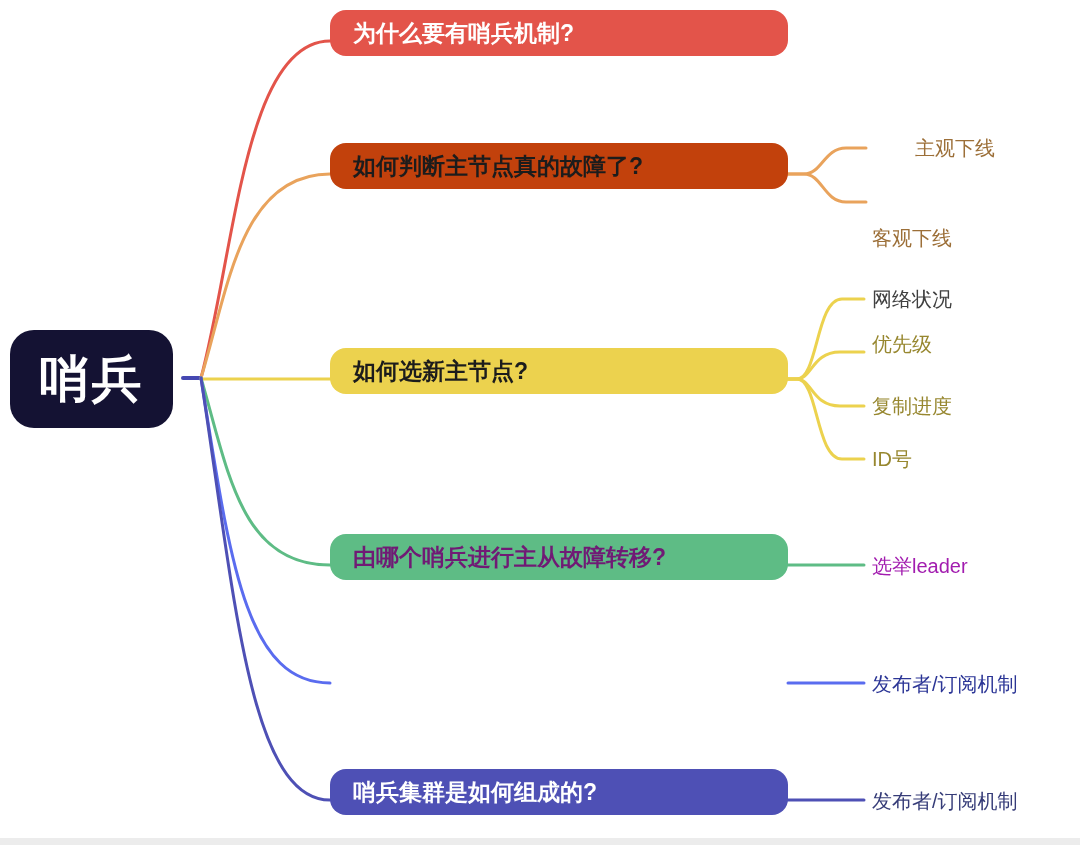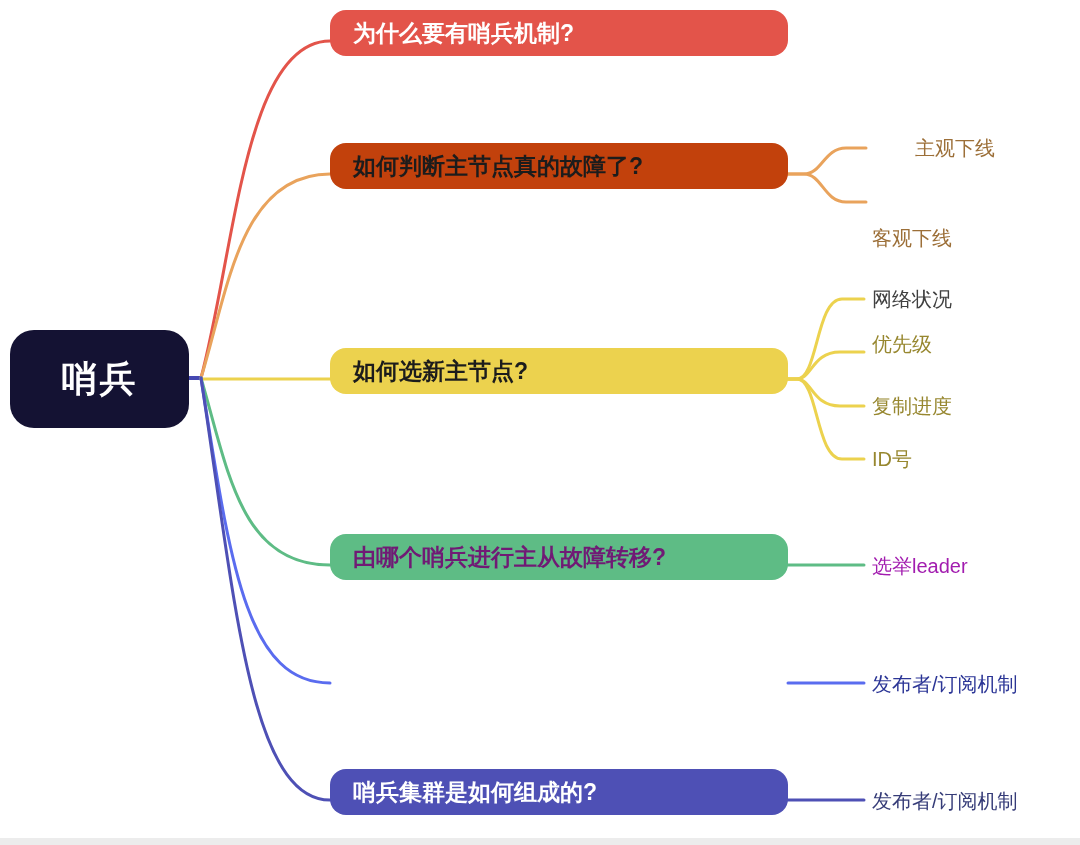--- a/index.html
+++ b/index.html
@@ -10,22 +10,22 @@
   }
   #lines{position:absolute;left:0;top:0;width:1080px;height:845px;}
   #lines path{fill:none;stroke-width:3;stroke-linecap:round;}
   #lines path.stub{stroke-width:4;}
 
   .node{
     position:absolute;box-sizing:border-box;display:flex;align-items:center;
     cursor:default;
   }
   .root{
-    left:10px;top:330px;width:179px;height:98px;border-radius:24px;
-    justify-content:center;font-size:36px;font-weight:700;letter-spacing:2px;font-family:Liberation Serif, serif;
+    left:10px;top:330px;width:163px;height:98px;border-radius:24px;
+    justify-content:center;font-size:50px;font-weight:700;letter-spacing:2px;font-family:Liberation Serif, serif;
   }
   .branch{
     left:330px;width:458px;height:46px;border-radius:16px;
     padding-left:23px;font-size:23px;font-weight:700;
   }
   .b-red{top:10px;}
   .b-orange{top:143px;}
   .b-yellow{top:348px;}
   .b-green{top:534px;}
   .b-blue{top:652px;}

